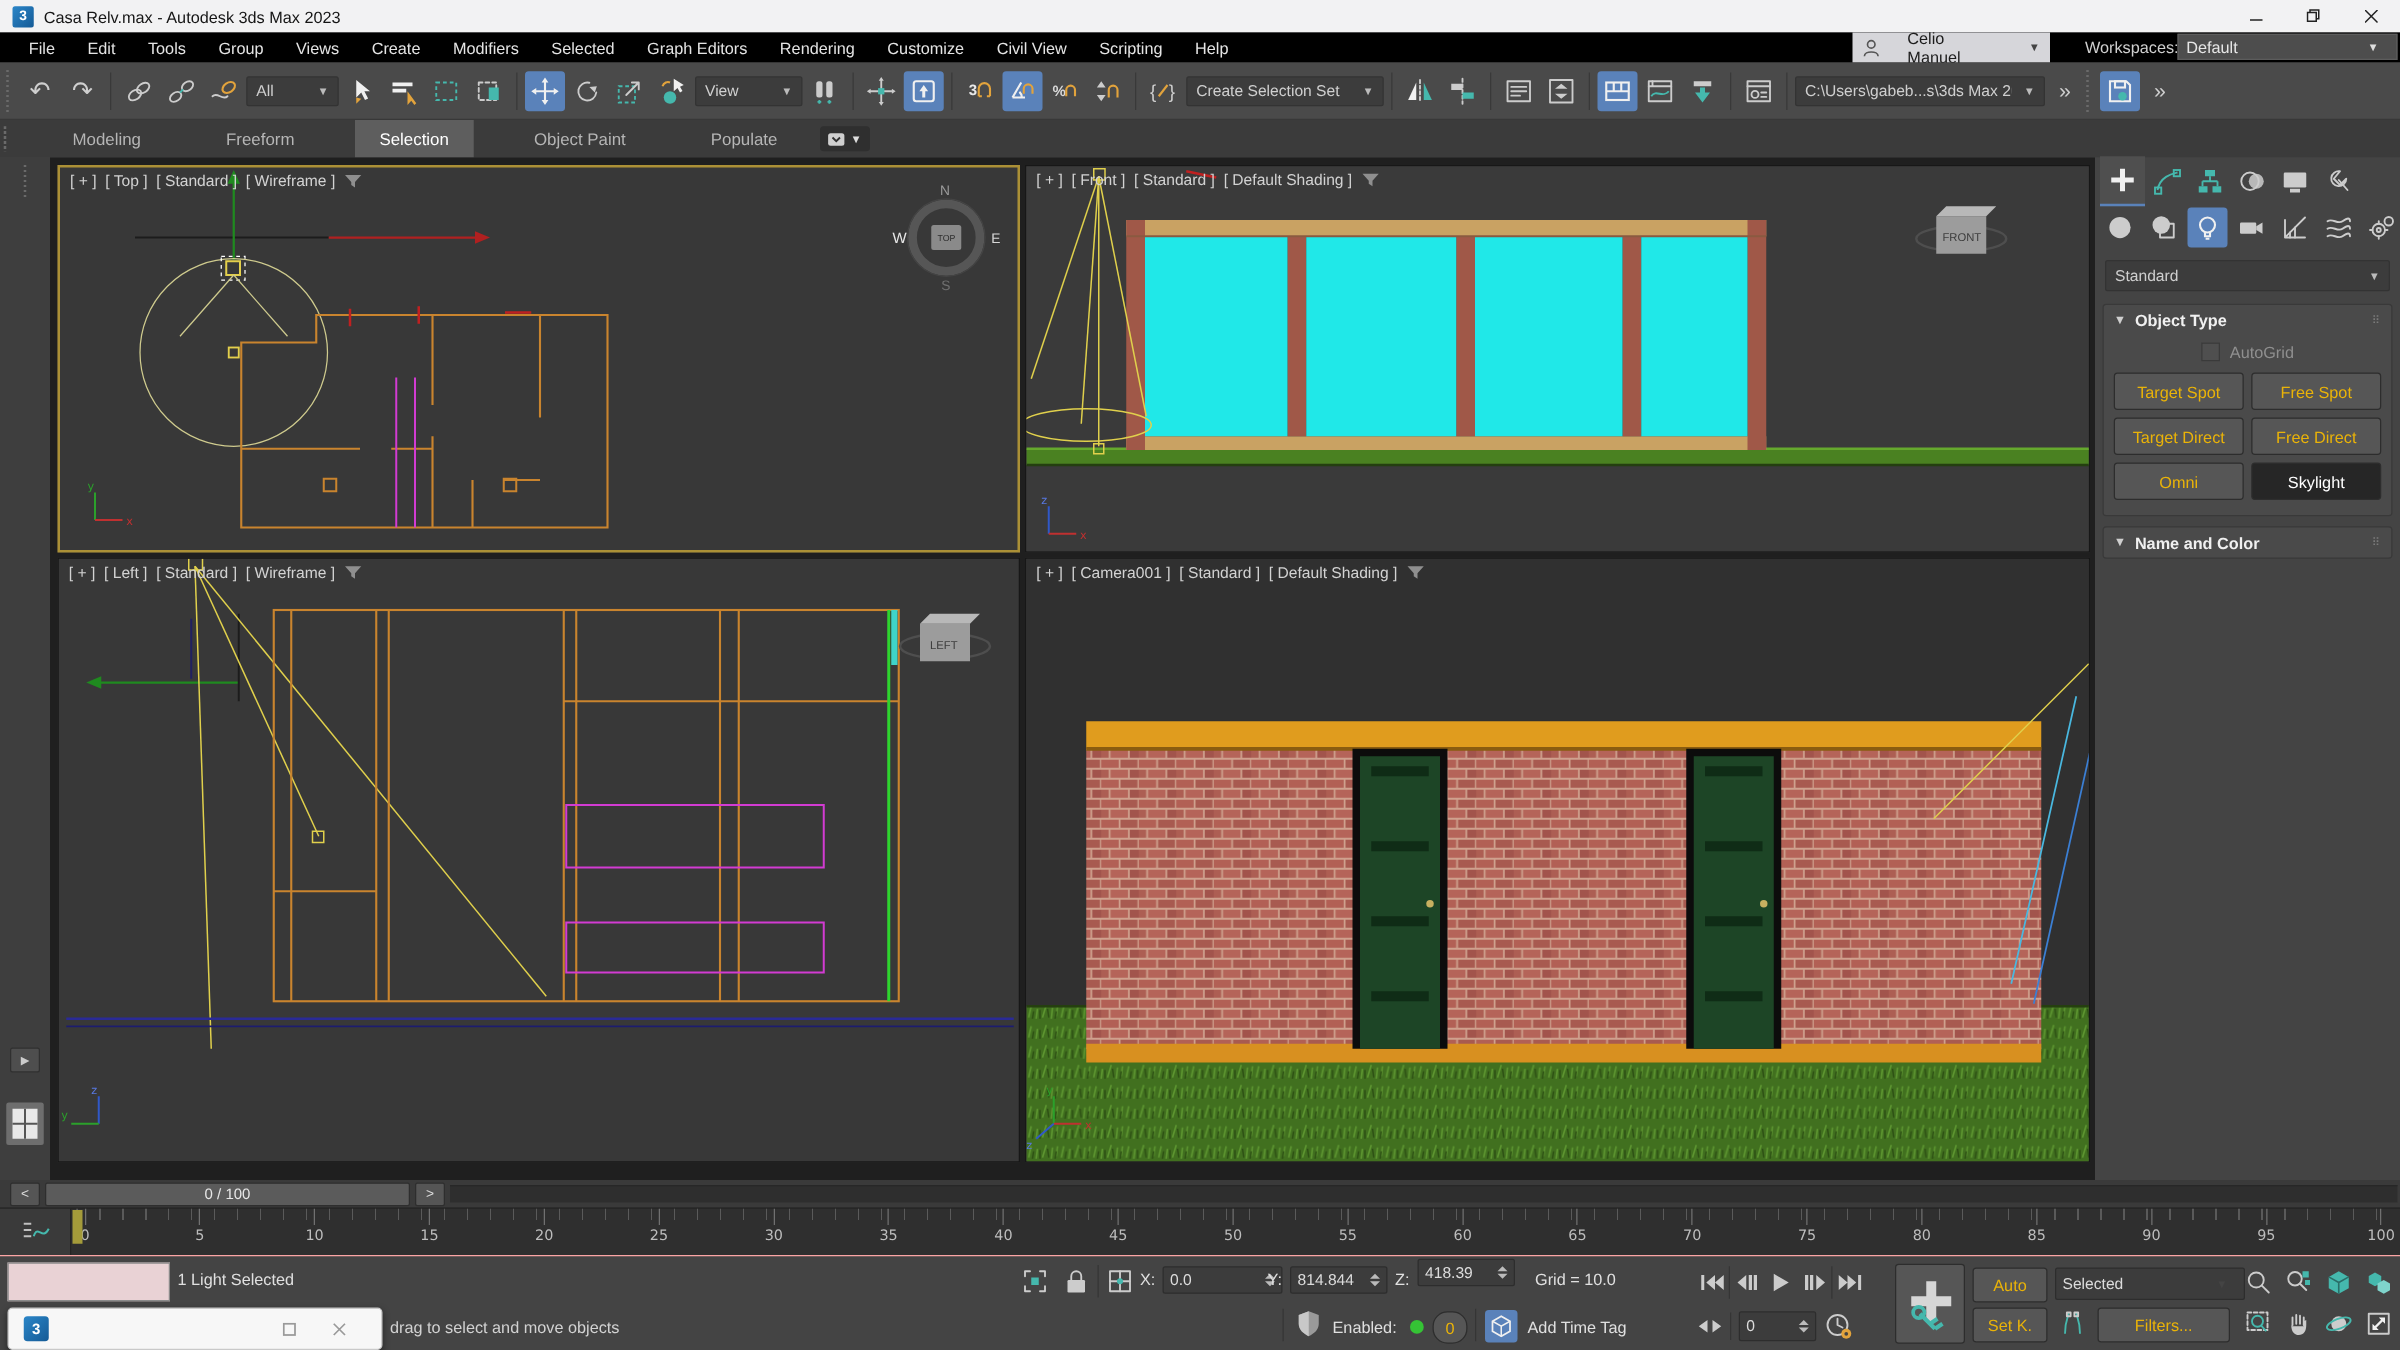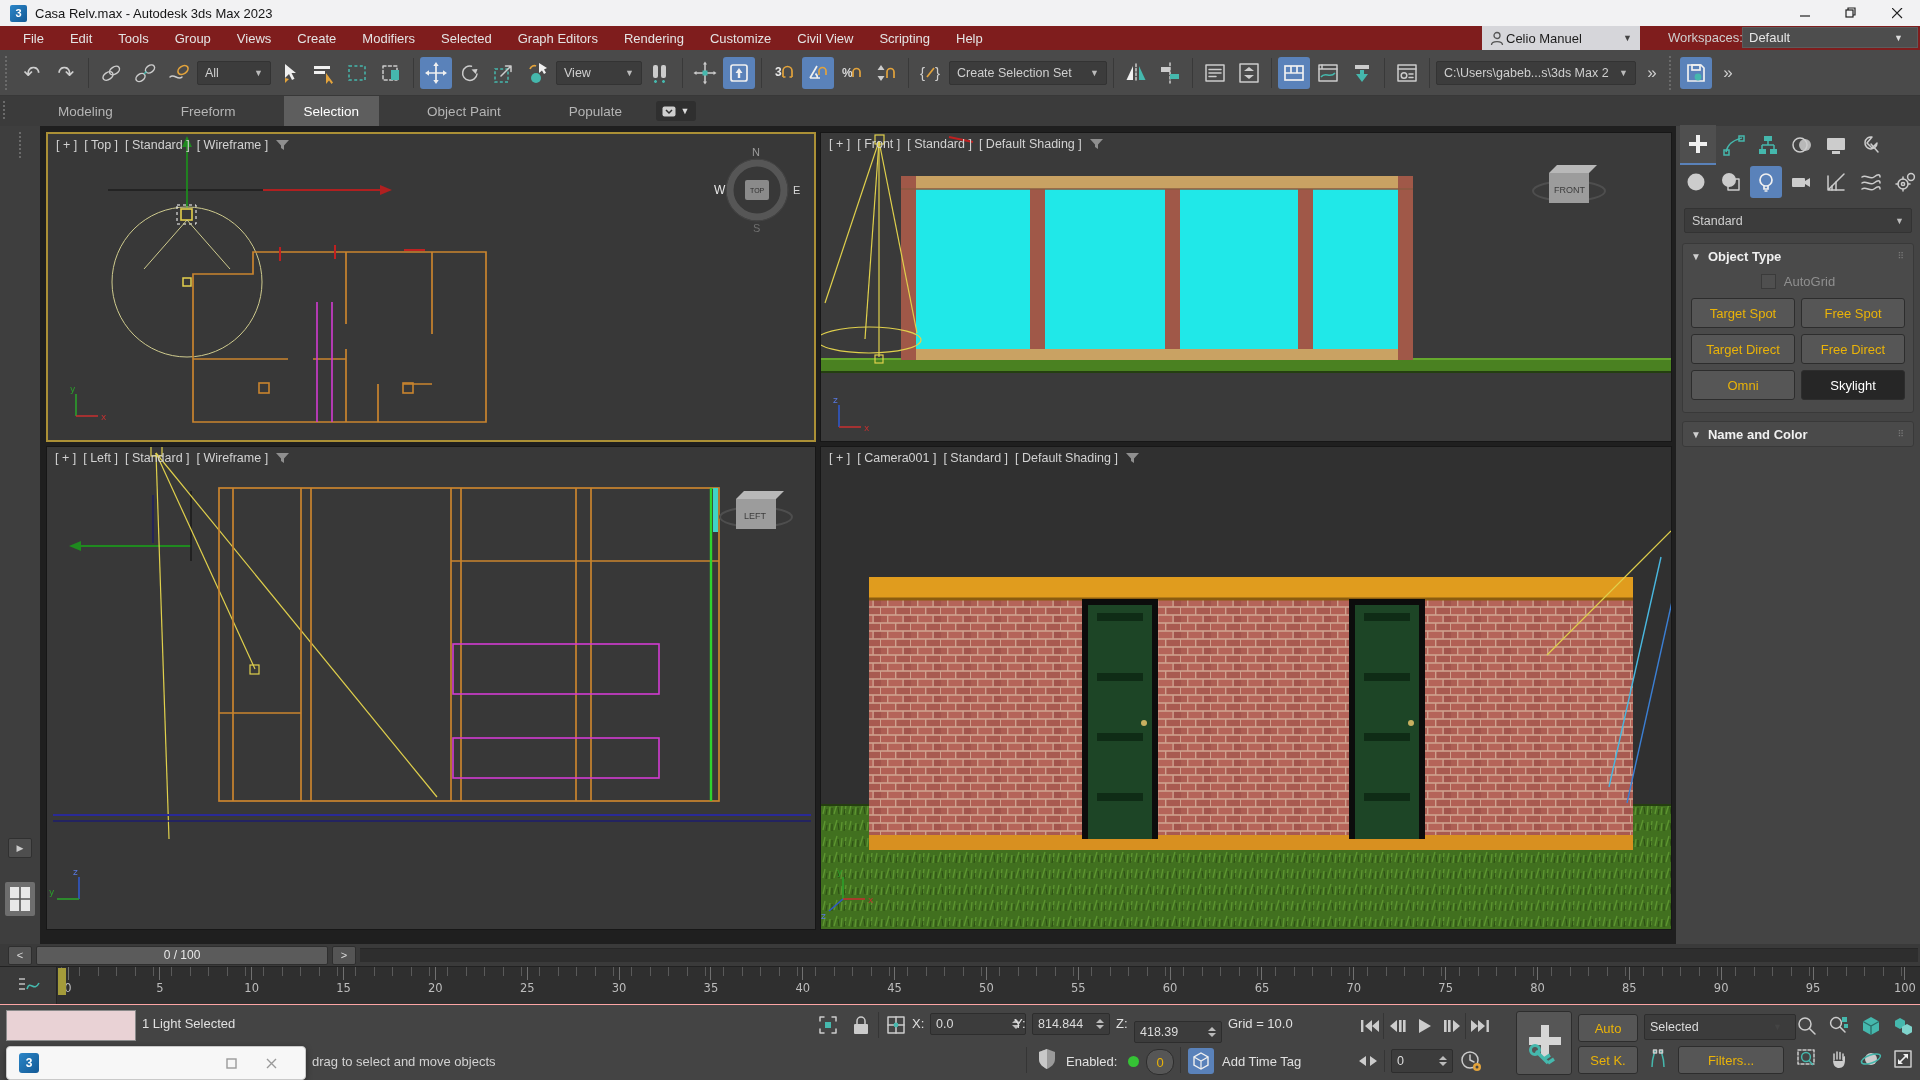--- a/index.html
+++ b/index.html
@@ -10,26 +10,26 @@
   .titlebar{position:absolute;left:0;top:0;width:1920px;height:26px;background:#f2f2f3;color:#151515;
             display:flex;align-items:center}
   .app-icon{width:17px;height:17px;margin:0 8px 0 10px;border-radius:2px;
             background:linear-gradient(135deg,#2b86c8,#145a96);color:#fff;font-size:11px;font-weight:bold;
             display:flex;align-items:center;justify-content:center}
   .title-text{font-size:13px}
   .wincontrols{margin-left:auto;display:flex;height:26px}
   .winbtn{width:46px;height:26px;display:flex;align-items:center;justify-content:center}
   .winbtn svg{stroke:#222;fill:none;stroke-width:1.2}
   
-  .menubar{position:absolute;left:0;top:26px;width:1920px;height:24px;background:#7f1d1d;
+  .menubar{position:absolute;left:0;top:26px;width:1920px;height:24px;background:#000000;
            display:flex;align-items:center}
   .menus{display:flex;align-items:center;padding-left:10px}
   .menu-item{padding:0 13px;height:24px;display:flex;align-items:center;color:#e4e4e4;font-size:13px;cursor:default}
   .user-chip{position:absolute;left:1482px;top:0;width:158px;height:24px;background:#d6d6da;color:#1c1c1c;
-             display:flex;align-items:center;gap:2px;padding-left:8px;box-sizing:border-box}
+             display:flex;align-items:center;gap:22px;padding-left:8px;box-sizing:border-box}
   .user-chip svg{stroke:#555;fill:none;stroke-width:1.3}
   .caret{font-size:9px;color:#444;margin-left:auto;margin-right:8px}
   .ws-label{position:absolute;left:1668px;top:4px;color:#cfcfcf}
   .ws-select{position:absolute;left:1742px;top:1px;width:176px;height:21px;background:#4d4d4d;border:1px solid #5c5c5c;
              display:flex;align-items:center;padding:0 6px;box-sizing:border-box;color:#e6e6e6}
   .ws-select .caret{color:#ddd}
   
   .toolbar{position:absolute;left:0;top:50px;width:1920px;height:46px;background:#4a4a4a;border-bottom:1px solid #383838;
            display:flex;align-items:center;gap:2px;padding-left:2px;box-sizing:border-box}
   .grip{width:6px;height:34px;background:repeating-linear-gradient(#6a6a6a 0 2px,transparent 2px 4px);
@@ -937,21 +937,21 @@
     </div>
     <div class="sb sb-text" style="left:1014px;top:11px">Y:</div>
     <div class="sb sb-field" style="left:1032px;top:8px;width:78px">
       <span>814.844</span>
         <span class="spin">
           <i class="up"></i>
           <i class="dn"></i>
         </span>
     </div>
     <div class="sb sb-text" style="left:1116px;top:11px">Z:</div>
-    <div class="sb sb-field" style="left:1134px;top:16px;width:88px">
+    <div class="sb sb-field" style="left:1134px;top:2px;width:78px">
       <span>418.39</span>
         <span class="spin">
           <i class="up"></i>
           <i class="dn"></i>
         </span>
     </div>
     <div class="sb sb-text" style="left:1228px;top:11px">Grid = 10.0</div>
 
     <div class="sb vsep" style="left:1026px;top:42px"></div>
     <div class="sb" style="left:1036px;top:42px">

